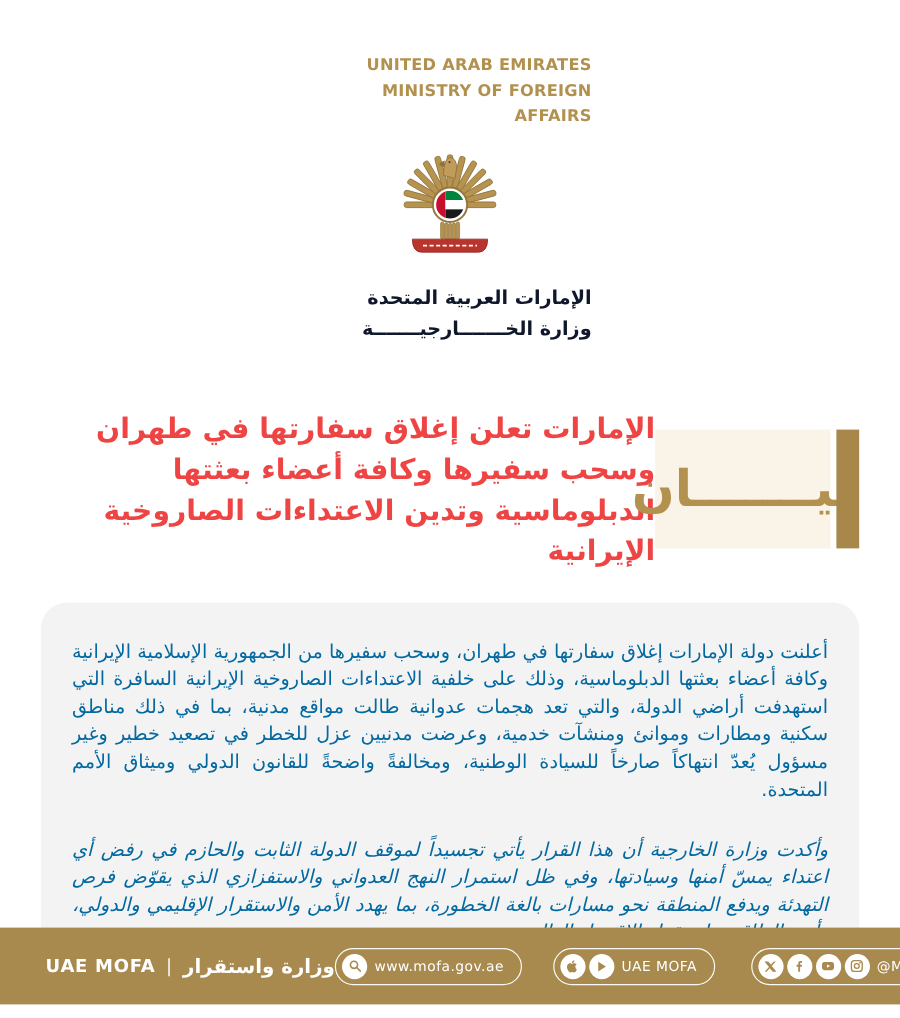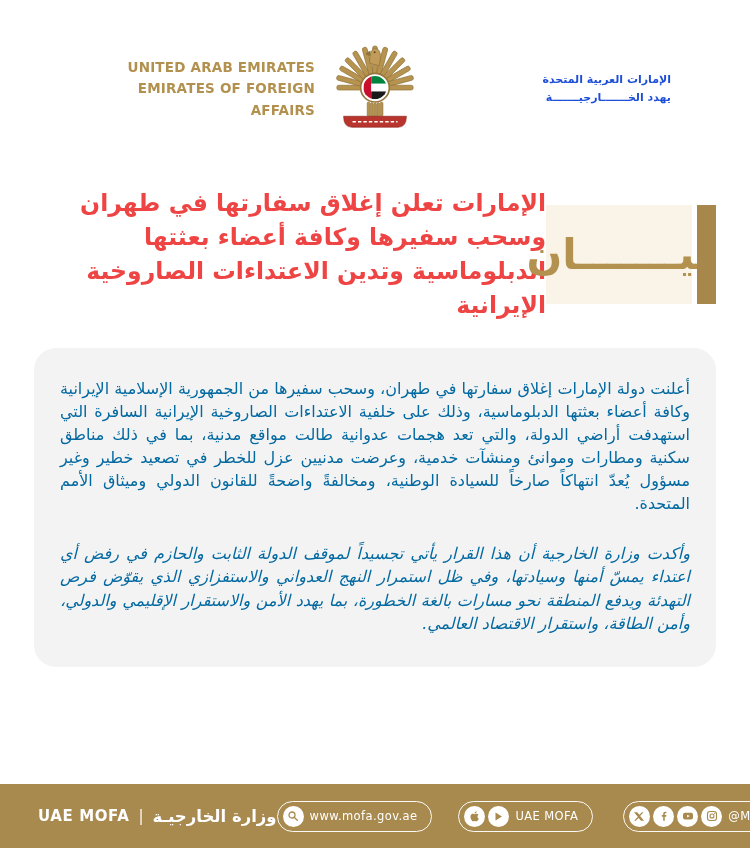--- a/index.html
+++ b/index.html
@@ -5,29 +5,29 @@
   * { box-sizing: border-box; }
   html, body { margin: 0; padding: 0; background: #fff; }
   .page {
     width: 750px; height: 848px; position: relative; overflow: hidden;
     background: #ffffff; font-family: "DejaVu Sans", sans-serif; margin: 0 auto;
   }
 
   
   .header {
     display: flex; justify-content: center; align-items: center;
-    padding-top: 44px; gap: 18px;
+    padding-top: 44px; gap: 18px; flex-direction: column;
   }
   .header-en {
     width: 236px; text-align: right; color: #B2914F; font-weight: bold;
     font-size: 13.5px; line-height: 1.6; letter-spacing: .2px;
   }
   .header-ar {
-    width: 236px; direction: rtl; text-align: right; color: #1d4ed8;
-    font-weight: bold; font-size: 11px; line-height: 1.65;
+    width: 236px; direction: rtl; text-align: right; color: #0f172a;
+    font-weight: bold; font-size: 16px; line-height: 1.65;
   }
   .emblem-wrap { width: 84px; display: flex; justify-content: center; }
 
   
   .title-row {
     display: flex; justify-content: space-between; align-items: center;
     margin: 52px 34px 0 55px;
   }
   .statement-title {
     width: 496px; direction: rtl; text-align: right; color: #ef4444;
@@ -47,21 +47,21 @@
     padding: 25px 22px 28px; direction: rtl;
   }
   .body-card p {
     margin: 4px; color: #0369a1; font-size: 16px; line-height: 1.44;
     text-align: justify;
   }
   .body-card p + p { margin-top: 27px; font-style: italic; }
 
   
   .footer {
-    position: absolute; left: 0; bottom: 0; width: 100%; height: 64px;
+    position: absolute; left: 0; bottom: 11px; width: 100%; height: 64px;
     background: #A8894E; color: #fff; display: flex; align-items: center;
     padding: 0 46px 0 38px;
   }
   .brand { display: flex; align-items: center; gap: 9px; font-weight: bold; white-space: nowrap; }
   .brand-en { font-size: 15px; letter-spacing: .6px; }
   .brand-sep { font-size: 15px; font-weight: normal; opacity: .95; }
   .brand-ar { font-size: 16.5px; direction: rtl; }
   .pill {
     display: flex; align-items: center; gap: 6px;
     border: 1.4px solid rgba(255,255,255,.95); border-radius: 999px;
@@ -78,21 +78,21 @@
   .icon-row { display: flex; gap: 3px; }
 </style>
 </head>
 <body>
 
 <div class="page">
 
   <div class="header">
     <div class="header-en">
       <div>UNITED ARAB EMIRATES</div>
-      <div>EMIRATES OF FOREIGN AFFAIRS</div>
+      <div>MINISTRY OF FOREIGN AFFAIRS</div>
     </div>
 
     <div class="emblem-wrap">
       <svg width="82" height="90" viewBox="0 0 120 132" aria-hidden="true">
 
         <g>
           <g transform="rotate(-90 60 64)">
               <rect x="56.5" y="8" width="7" height="48" rx="3" fill="#B6934F" stroke="#8F713A" stroke-width="1"></rect>
             </g>
           <g transform="rotate(-75 60 64)">
@@ -156,42 +156,42 @@
           <rect x="67.7" y="85" width="4" height="21" rx="2" fill="#B6934F" stroke="#8F713A" stroke-width=".8"></rect>
         </g>
 
         <path d="M14 106 L106 106 Q106 122 94 122 L26 122 Q14 122 14 106 Z" fill="#B8342C" stroke="#8F2a24" stroke-width="1"></path>
         <line x1="27" y1="114" x2="93" y2="114" stroke="#ffffff" stroke-width="2" stroke-dasharray="5 3"></line>
       </svg>
     </div>
 
     <div class="header-ar">
       <div>الإمارات العربية المتحدة</div>
-      <div>يهدد الخـــــــارجيـــــــة</div>
+      <div>وزارة الخـــــــارجيـــــــة</div>
     </div>
   </div>
 
   <div class="title-row">
     <h1 class="statement-title">الإمارات تعلن إغلاق سفارتها في طهران وسحب سفيرها وكافة أعضاء بعثتها الدبلوماسية وتدين الاعتداءات الصاروخية الإيرانية</h1>
     <div class="badge">
       <div class="badge-box">بيـــــــان</div>
       <div class="badge-bar"></div>
     </div>
   </div>
 
   <div class="body-card">
     <p>أعلنت دولة الإمارات إغلاق سفارتها في طهران، وسحب سفيرها من الجمهورية الإسلامية الإيرانية وكافة أعضاء بعثتها الدبلوماسية، وذلك على خلفية الاعتداءات الصاروخية الإيرانية السافرة التي استهدفت أراضي الدولة، والتي تعد هجمات عدوانية طالت مواقع مدنية، بما في ذلك مناطق سكنية ومطارات وموانئ ومنشآت خدمية، وعرضت مدنيين عزل للخطر في تصعيد خطير وغير مسؤول يُعدّ انتهاكاً صارخاً للسيادة الوطنية، ومخالفةً واضحةً للقانون الدولي وميثاق الأمم المتحدة.</p>
     <p>وأكدت وزارة الخارجية أن هذا القرار يأتي تجسيداً لموقف الدولة الثابت والحازم في رفض أي اعتداء يمسّ أمنها وسيادتها، وفي ظل استمرار النهج العدواني والاستفزازي الذي يقوّض فرص التهدئة ويدفع المنطقة نحو مسارات بالغة الخطورة، بما يهدد الأمن والاستقرار الإقليمي والدولي، وأمن الطاقة، واستقرار الاقتصاد العالمي.</p>
   </div>
 
   <div class="footer">
     <div class="brand">
       <span class="brand-en">UAE MOFA</span>
       <span class="brand-sep">|</span>
-      <span class="brand-ar">وزارة الخارجيـة</span>
+      <span class="brand-ar">وزارة واستقرار</span>
     </div>
 
     <div class="pill pill-website">
       <span class="icon-circle">
         <svg width="12" height="12" viewBox="0 0 24 24">
           <circle cx="10" cy="10" r="6" fill="none" stroke="#A8894E" stroke-width="2.6"></circle>
           <line x1="14.5" y1="14.5" x2="20.5" y2="20.5" stroke="#A8894E" stroke-width="2.6" stroke-linecap="round"></line>
         </svg>
       </span>
       <span class="pill-text">www.mofa.gov.ae</span>

